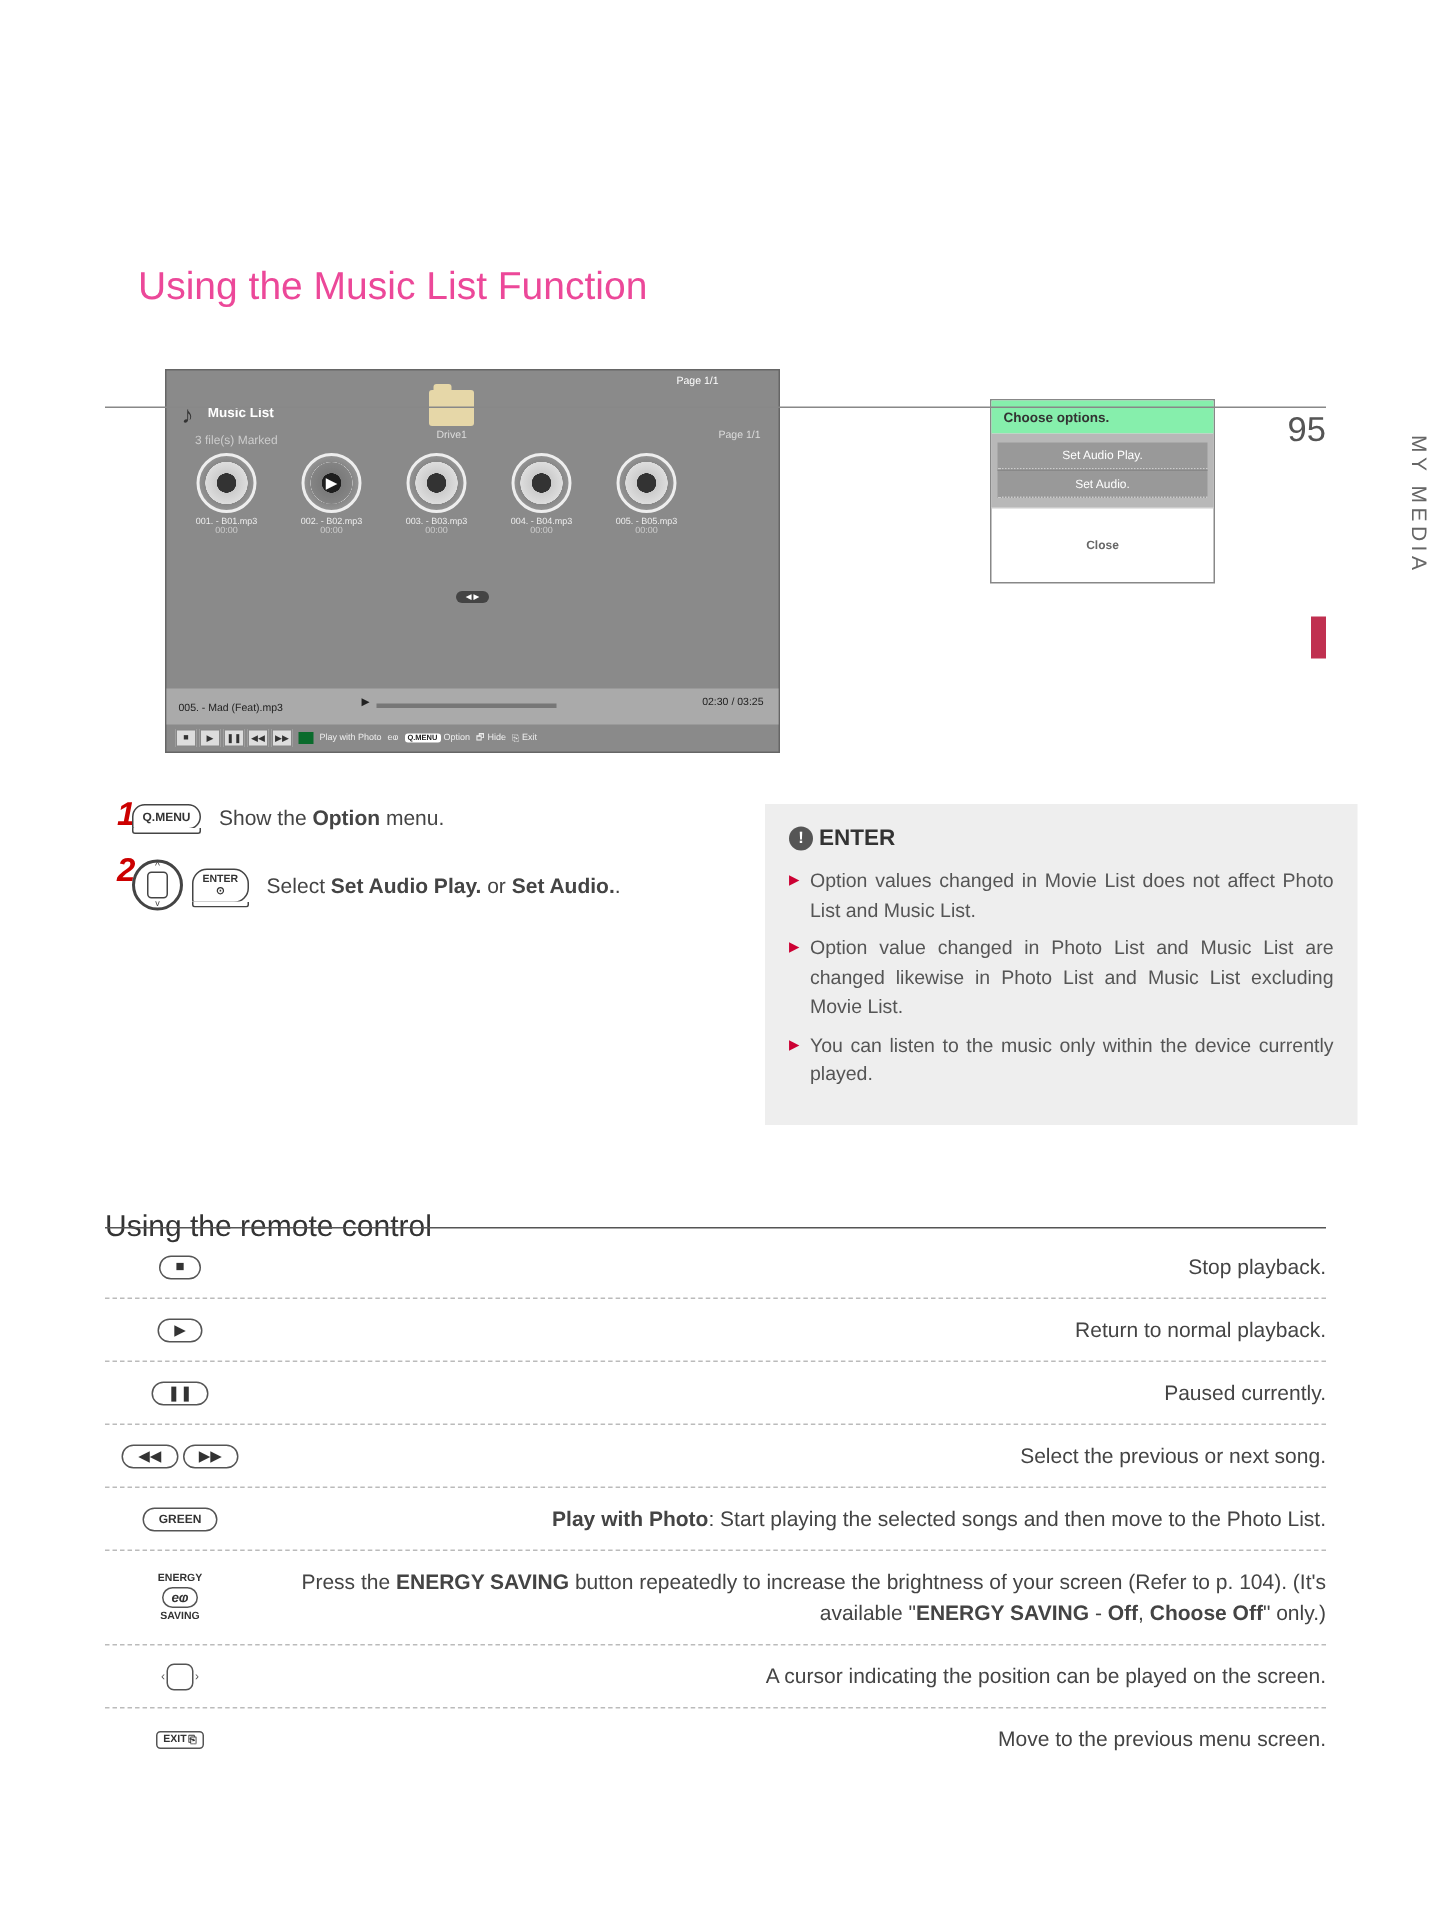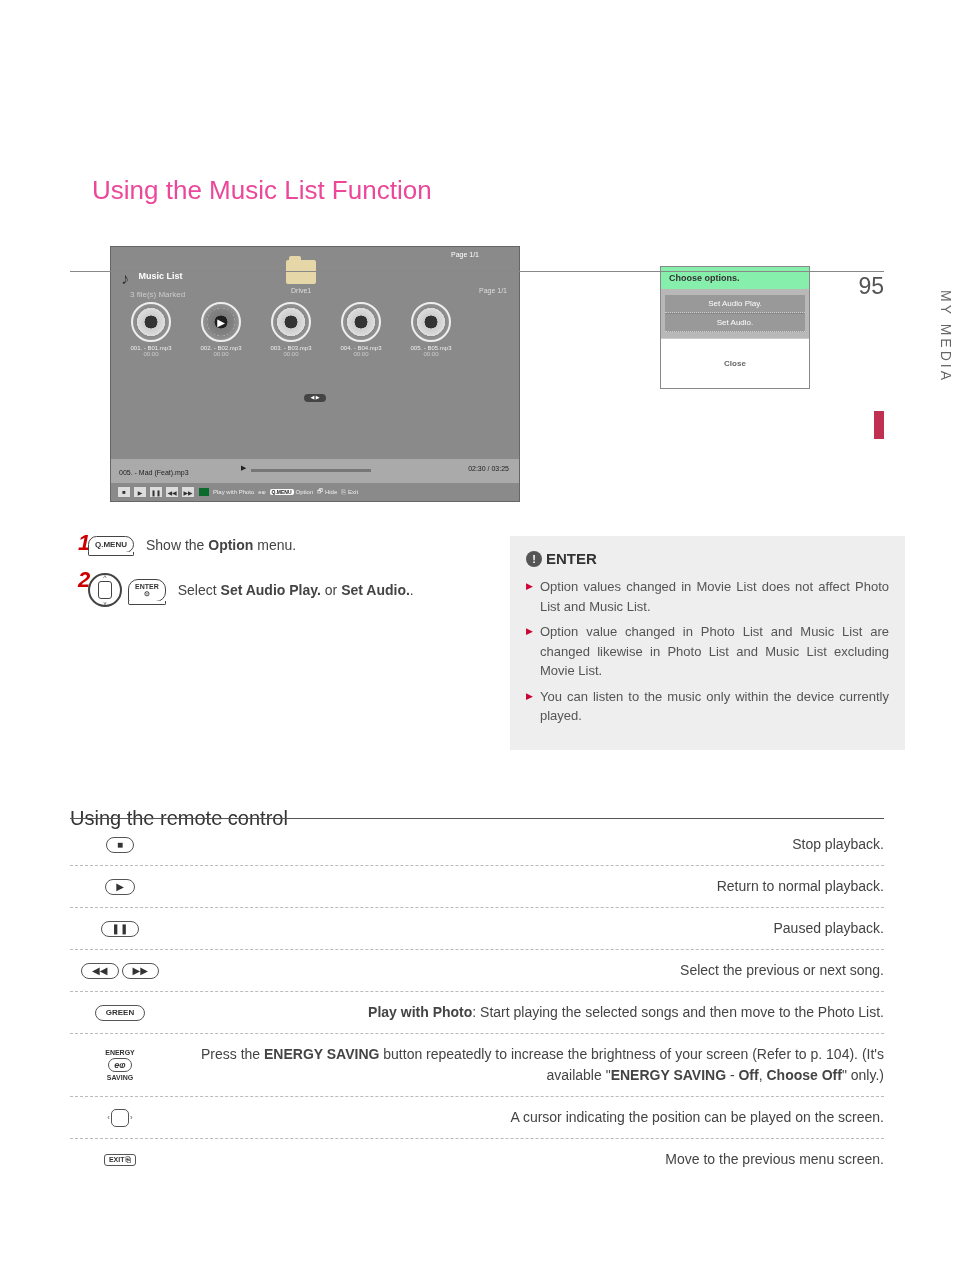--- a/index.html
+++ b/index.html
@@ -203,21 +203,21 @@
     <div class="trow">
       <div class="tcol1">
           <span class="pill-btn">▶</span>
         </div>
       <div class="tcol2">Return to normal playback.</div>
     </div>
     <div class="trow">
       <div class="tcol1">
           <span class="pill-btn">❚❚</span>
         </div>
-      <div class="tcol2">Paused playback.</div>
+      <div class="tcol2">Paused currently.</div>
     </div>
     <div class="trow">
       <div class="tcol1">
           <div class="pill-row">
             <span class="pill-btn">◀◀</span>
             <span class="pill-btn">▶▶</span>
           </div>
         </div>
       <div class="tcol2">Select the previous or next song.</div>
     </div>

